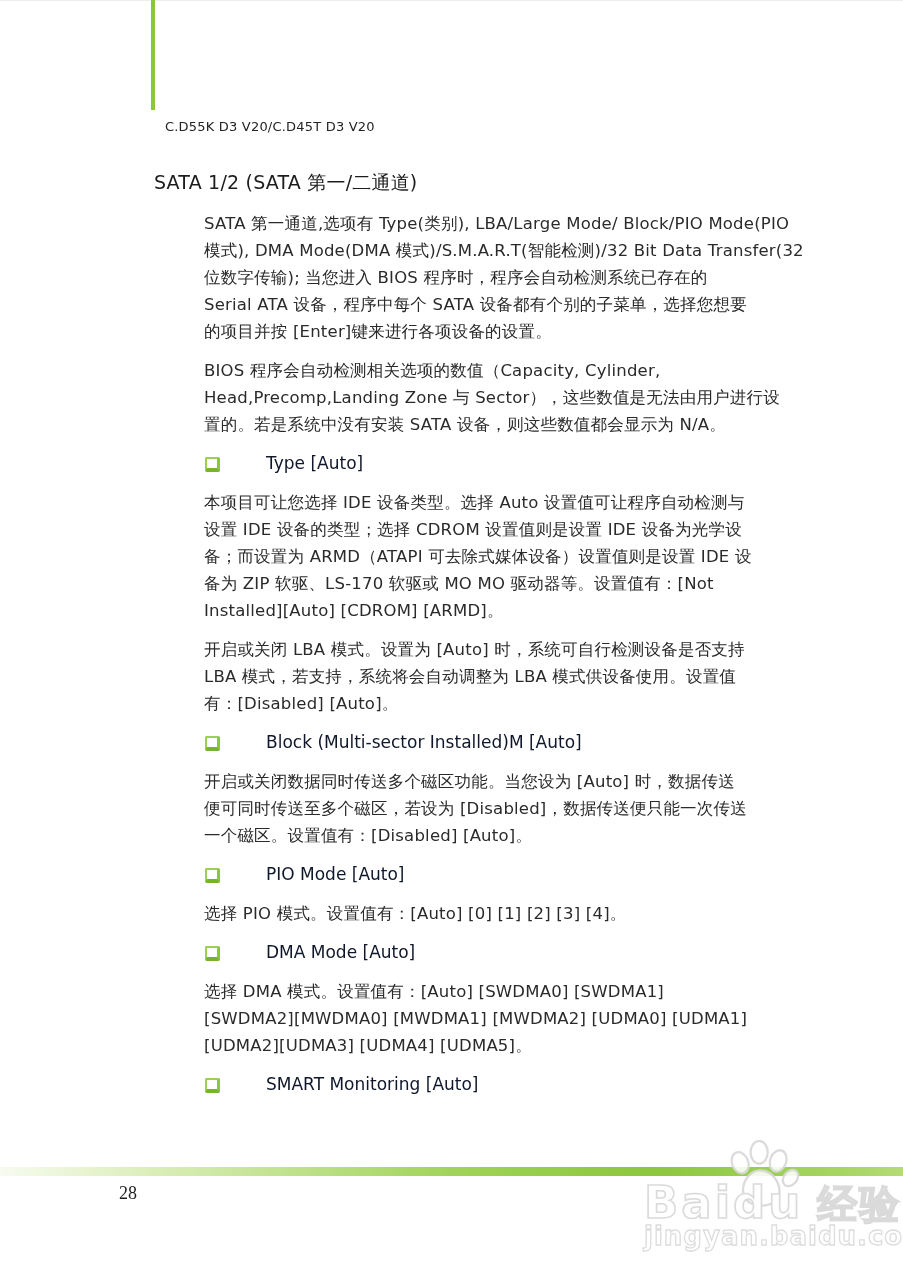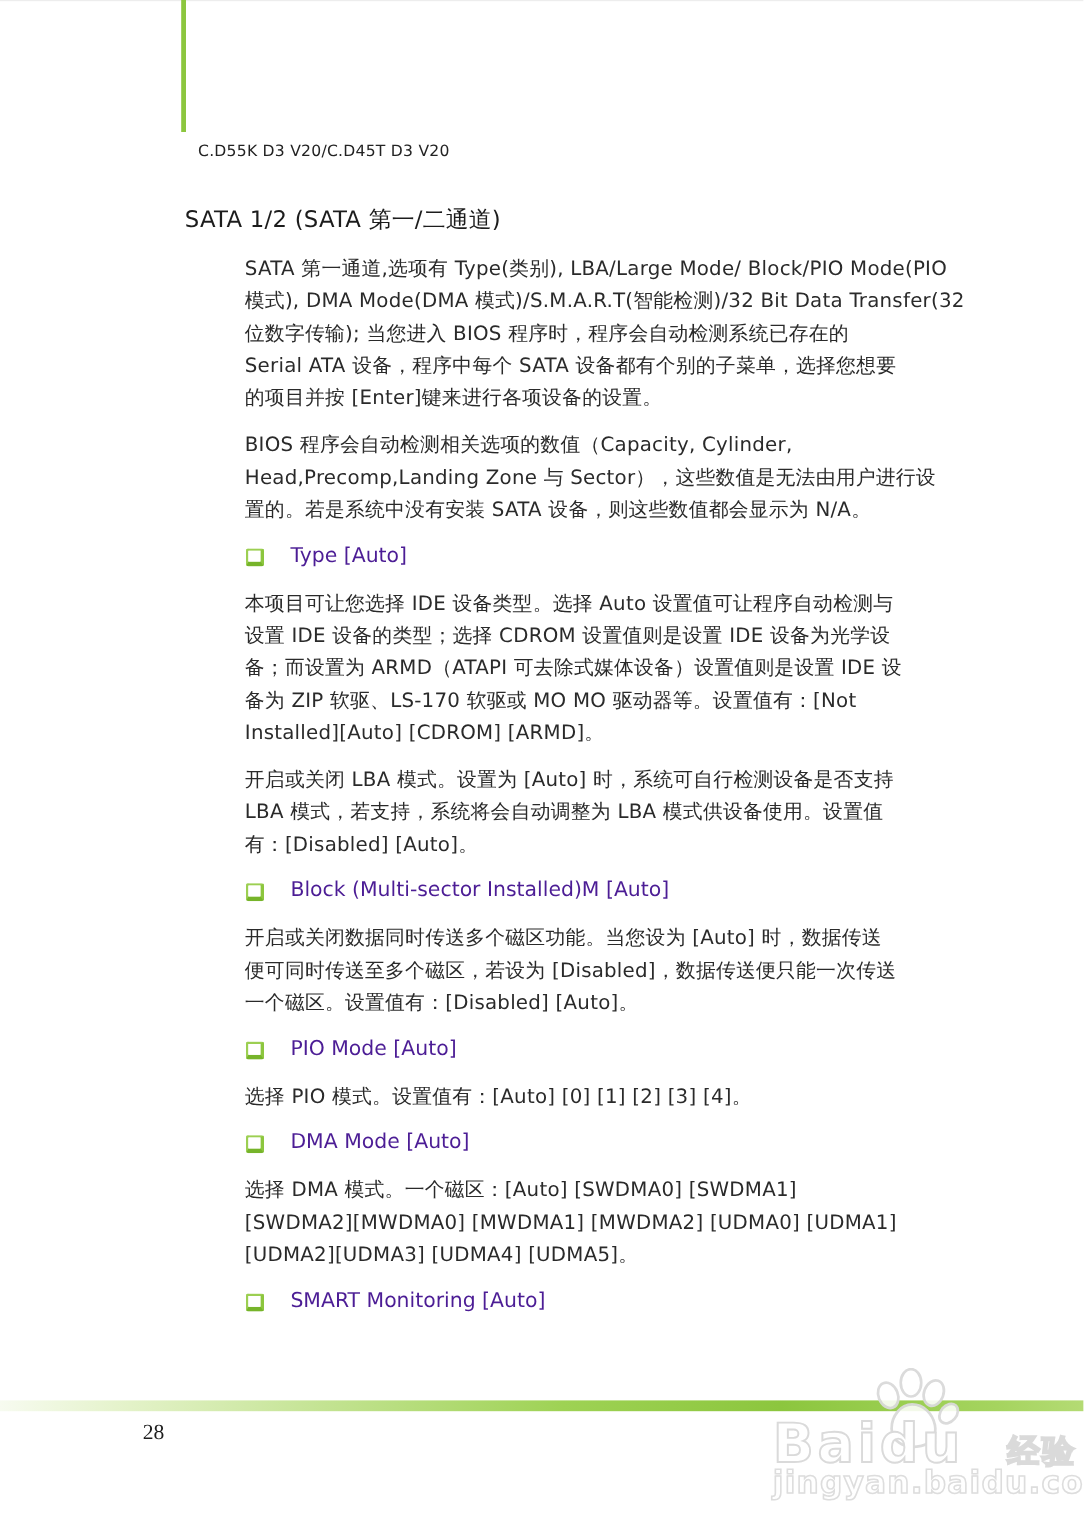--- a/index.html
+++ b/index.html
@@ -53,22 +53,23 @@
     width: 10px; height: 9px;
     margin: 7px 22px 0 1px;
     background: #ffffff;
     border: 2px solid #9ccf52;
     border-right: 3px solid #8cc63e;
     border-bottom: 4px solid #76b42a;
     border-radius: 2px;
   }
   .bullet-label {
     font-size: 17px;
-    color: #4c1d95;
+    color: #0f172a;
     white-space: pre;
+    margin-left: 24px;
   }
   .footer-bar {
     position: absolute; left: 0; top: 1167px; width: 903px; height: 9px;
     background: linear-gradient(to right,
       #f7fbf0 0%, #e3f2c8 12%, #c3e392 30%, #9ed254 52%, #8cc63e 72%, #a5d45f 92%, #b4db74 100%);
   }
   .page-number {
     position: absolute; left: 119px; top: 1183px;
     font-family: "Liberation Serif", "DejaVu Serif", serif;
     font-size: 18px; color: #1d1d1d; text-align: center;
@@ -81,24 +82,23 @@
     position: absolute; left: 86px; top: -4px; width: 76px; height: 76px;
   }
   .wm-row {
     position: absolute; left: 6px; top: 32px;
     display: flex; align-items: baseline;
     font-weight: bold;
     color: #ffffff;
     -webkit-text-stroke: 1.6px #d9d9d9;
     text-shadow: 0 0 1px #e3e3e3;
     white-space: pre;
-    gap: 36px;
   }
   .wm-brand { font-size: 45px; letter-spacing: 3px; }
-  .wm-brand-cn { font-size: 27px; letter-spacing: 2px; }
+  .wm-brand-cn { font-size: 40px; margin-left: 14px; letter-spacing: 2px; }
   .wm-site {
     position: absolute; left: 6px; top: 77px;
     font-weight: bold; font-size: 26px; letter-spacing: 1px;
     color: #ffffff;
     -webkit-text-stroke: 1.3px #dcdcdc;
     text-shadow: 0 0 1px #e6e6e6;
     white-space: pre;
   }
 </style>
 </head>
@@ -146,21 +146,21 @@
   <div class="bullet-row">
     <span class="bullet-icon"></span>
     <span class="bullet-label">PIO Mode [Auto]</span>
   </div>
   <p class="para">选择 PIO 模式。设置值有：[Auto] [0] [1] [2] [3] [4]。</p>
 
   <div class="bullet-row">
     <span class="bullet-icon"></span>
     <span class="bullet-label">DMA Mode [Auto]</span>
   </div>
-  <p class="para">选择 DMA 模式。一个磁区：[Auto] [SWDMA0] [SWDMA1]
+  <p class="para">选择 DMA 模式。设置值有：[Auto] [SWDMA0] [SWDMA1]
 [SWDMA2][MWDMA0] [MWDMA1] [MWDMA2] [UDMA0] [UDMA1]
 [UDMA2][UDMA3] [UDMA4] [UDMA5]。</p>
 
   <div class="bullet-row">
     <span class="bullet-icon"></span>
     <span class="bullet-label">SMART Monitoring [Auto]</span>
   </div>
 </div>
 
 <div class="footer-bar"></div>

